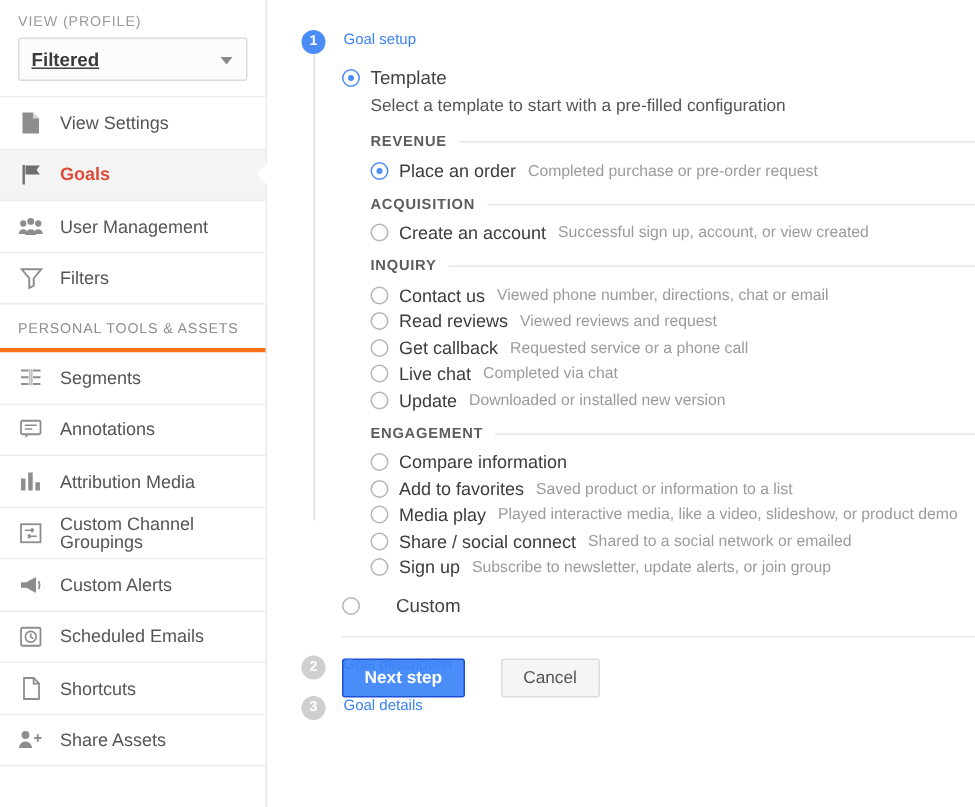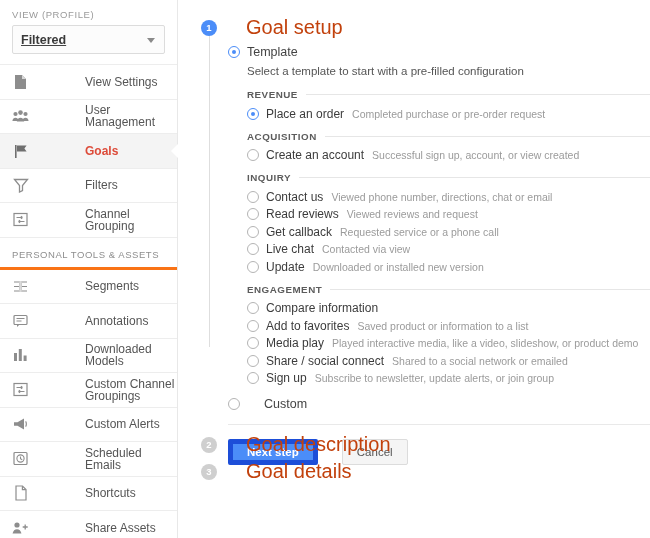--- a/index.html
+++ b/index.html
@@ -45,21 +45,20 @@
   .nav-list { border-top: 1px solid #ededed; }
   .nav-item {
     height: 34.5px;
     display: flex; align-items: center;
     padding-left: 12px;
     border-bottom: 1px solid #ededed;
     font-size: 12px; color: #555;
     position: relative;
     cursor: pointer;
     background: #fff;
-    gap: 45px;
   }
   .nav-item.active { background: #f4f4f4; color: #dd4b39; font-weight: bold; }
   .nav-item.active .nav-label { color: #dd4b39; }
   .nav-item .nav-icon {
     width: 17px; height: 17px; margin-right: 11px;
     display: inline-flex; align-items: center; justify-content: center;
     color: #8d8d8d; flex: 0 0 17px;
   }
   .nav-item.active .nav-icon { color: #6f6f6f; }
   .nav-label { font-size: 12px; line-height: 1; }
@@ -91,21 +90,21 @@
   }
   .badge {
     width: 16px; height: 16px; border-radius: 50%;
     background: #4b8df8; color: #fff;
     font-size: 9.5px; line-height: 16px; text-align: center;
     flex: 0 0 16px; margin-top: 4px; z-index: 2; position: relative;
     font-weight: bold;
   }
   .badge.muted { background: #cfcfcf; color: #fff; }
   .step-title {
-    font-size: 20px; color: #c2410c; margin-left: 29px; font-weight: normal;
+    font-size: 10px; color: #3b82f6; margin-left: 12px; font-weight: normal;
     line-height: 22px;
   }
 
   #step1 { position: absolute; left: 23px; top: 16px; }
   .step1-body { margin-left: 27px; padding-top: 7px; width: 430px; }
 
   .radio {
     width: 12px; height: 12px; border-radius: 50%;
     border: 1px solid #b4b4b4; background: #fff;
     flex: 0 0 12px; position: relative; display: inline-block;
@@ -137,21 +136,21 @@
   .custom-label { font-size: 12.5px; color: #444; margin-left: 24px; }
 
   .divider { height: 1px; background: #e9e9e9; margin: 13px 0 0 0; width: 430px; }
 
   .btn-row { display: flex; align-items: center; margin-top: 14px; }
   .btn {
     height: 26px; border-radius: 2px; font-size: 11.5px;
     display: inline-flex; align-items: center; justify-content: center;
     padding: 0 14px; cursor: pointer; font-weight: bold;
   }
-  .btn-primary { background: #4b8df8; border: 5px solid #1d4ed8; color: #fff; text-align: center; }
+  .btn-primary { background: #4b8df8; border: 1px solid #1d4ed8; color: #fff; text-align: center; }
   .btn-default { background: #f5f5f5; border: 1px solid #dcdcdc; color: #555; font-weight: normal; margin-left: 24px; }
 
   #step2 { position: absolute; left: 23px; top: 433px; }
   #step3 { position: absolute; left: 23px; top: 460px; }
 
   svg { display: block; }
 </style>
 </head>
 <body>
 
@@ -170,65 +169,56 @@
     <div class="nav-list">
 
       <div class="nav-item">
         <span class="nav-icon">
           <svg width="15" height="16" viewBox="0 0 15 16">
               <path d="M2 1h7l4 4v10H2z" fill="#8d8d8d"></path>
               <path d="M9 1v4h4" fill="#d8d8d8"></path>
             </svg>
         </span>
         <span class="nav-label">View Settings</span>
+      </div>
+
+      <div class="nav-item active">
+        <span class="nav-icon">
+          <svg width="16" height="16" viewBox="0 0 16 16">
+              <rect x="2" y="2" width="1.6" height="13" fill="#6f6f6f"></rect>
+              <path d="M4 2.4h9.6l-2.2 3 2.2 3H4z" fill="#6f6f6f"></path>
+            </svg>
+        </span>
+        <span class="nav-label">Goals</span>
+        <span class="active-arrow"></span>
       </div>
 
       <div class="nav-item">
         <span class="nav-icon">
           <svg width="17" height="14" viewBox="0 0 17 14">
             <circle cx="3.5" cy="5" r="2.1" fill="#8d8d8d"></circle>
               <circle cx="8.5" cy="3.6" r="2.3" fill="#8d8d8d"></circle>
               <circle cx="13.5" cy="5" r="2.1" fill="#8d8d8d"></circle>
             <path d="M0.4 12c.3-2.2 1.5-3.2 3.1-3.2S6.3 9.8 6.6 12z" fill="#8d8d8d"></path>
             <path d="M4.8 12.6c.4-2.6 1.8-3.8 3.7-3.8s3.3 1.2 3.7 3.8z" fill="#8d8d8d"></path>
             <path d="M10.4 12c.3-2.2 1.5-3.2 3.1-3.2s2.8 1 3.1 3.2z" fill="#8d8d8d"></path>
           </svg>
         </span>
         <span class="nav-label">User Management</span>
       </div>
 
-      <div class="nav-item active">
-        <span class="nav-icon">
-          <svg width="16" height="16" viewBox="0 0 16 16">
-              <rect x="2" y="2" width="1.6" height="13" fill="#6f6f6f"></rect>
-              <path d="M4 2.4h9.6l-2.2 3 2.2 3H4z" fill="#6f6f6f"></path>
-            </svg>
-        </span>
-        <span class="nav-label">Goals</span>
-        <span class="active-arrow"></span>
-      </div>
-
       <div class="nav-item">
         <span class="nav-icon">
           <svg width="16" height="16" viewBox="0 0 16 16">
               <path d="M1.5 2.5h13l-5 6v5l-3 1.5v-6.5z" fill="none" stroke="#8d8d8d" stroke-width="1.3"></path>
             </svg>
         </span>
         <span class="nav-label">Filters</span>
       </div>
 
-      <div class="nav-item">
-        <span class="nav-icon">
-          <svg width="15" height="15" viewBox="0 0 15 15">
-              <rect x="1" y="1.5" width="13" height="12" fill="none" stroke="#8d8d8d" stroke-width="1.2"></rect>
-              <path d="M3.5 5.5h6M9.5 5.5l-1.6-1.3M9.5 5.5l-1.6 1.3M11.5 9.5h-6M5.5 9.5l1.6-1.3M5.5 9.5l1.6 1.3" stroke="#8d8d8d" stroke-width="1.1" fill="none"></path>
-            </svg>
-        </span>
-        <span class="nav-label">Channel Grouping</span>
-      </div>
 
       <div class="section-head">PERSONAL TOOLS &amp; ASSETS</div>
 
       <div class="nav-item">
         <span class="nav-icon">
           <svg width="15" height="13" viewBox="0 0 15 13">
               <path d="M1 2h5M1 6.5h5M1 11h5M9 2h5M9 6.5h5M9 11h5" stroke="#8d8d8d" stroke-width="1.2"></path>
               <path d="M6.8 1v11M8.2 1v11" stroke="#b9b9b9" stroke-width="1"></path>
             </svg>
         </span>
@@ -247,21 +237,21 @@
       </div>
 
       <div class="nav-item">
         <span class="nav-icon">
           <svg width="15" height="14" viewBox="0 0 15 14">
               <rect x="1" y="5" width="3" height="8" fill="#8d8d8d"></rect>
               <rect x="5.8" y="1" width="3" height="12" fill="#8d8d8d"></rect>
               <rect x="10.6" y="7.5" width="3" height="5.5" fill="#8d8d8d"></rect>
             </svg>
         </span>
-        <span class="nav-label">Downloaded Models</span>
+        <span class="nav-label">Attribution Media</span>
       </div>
 
       <div class="nav-item">
         <span class="nav-icon">
           <svg width="15" height="15" viewBox="0 0 15 15">
               <rect x="1" y="1.5" width="13" height="12" fill="none" stroke="#8d8d8d" stroke-width="1.2"></rect>
               <path d="M3.5 5.5h6M9.5 5.5l-1.6-1.3M9.5 5.5l-1.6 1.3M11.5 9.5h-6M5.5 9.5l1.6-1.3M5.5 9.5l1.6 1.3" stroke="#8d8d8d" stroke-width="1.1" fill="none"></path>
             </svg>
         </span>
         <span class="nav-label">Custom Channel Groupings</span>
@@ -370,21 +360,21 @@
             <span class="tpl-desc">Viewed reviews and request</span>
           </div>
           <div class="tpl-row">
             <span class="radio"></span>
             <span class="tpl-name">Get callback</span>
             <span class="tpl-desc">Requested service or a phone call</span>
           </div>
           <div class="tpl-row">
             <span class="radio"></span>
             <span class="tpl-name">Live chat</span>
-            <span class="tpl-desc">Contacted via view</span>
+            <span class="tpl-desc">Completed via chat</span>
           </div>
           <div class="tpl-row">
             <span class="radio"></span>
             <span class="tpl-name">Update</span>
             <span class="tpl-desc">Downloaded or installed new version</span>
           </div>
         </div>
 
         <div class="group">
           <div class="group-head">

